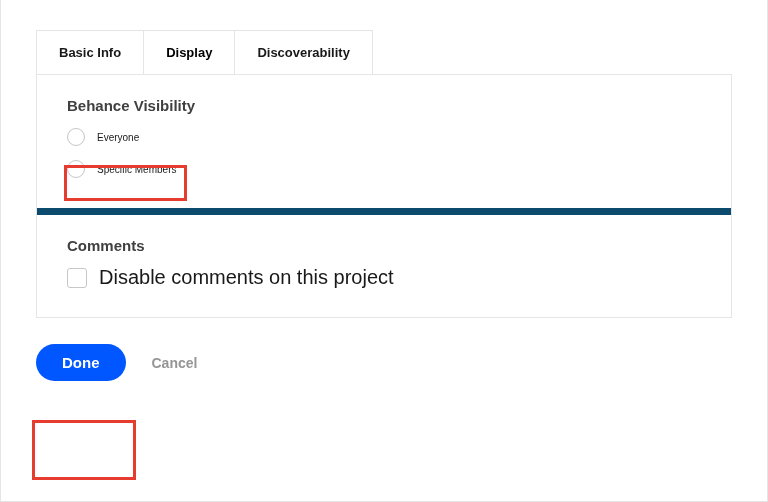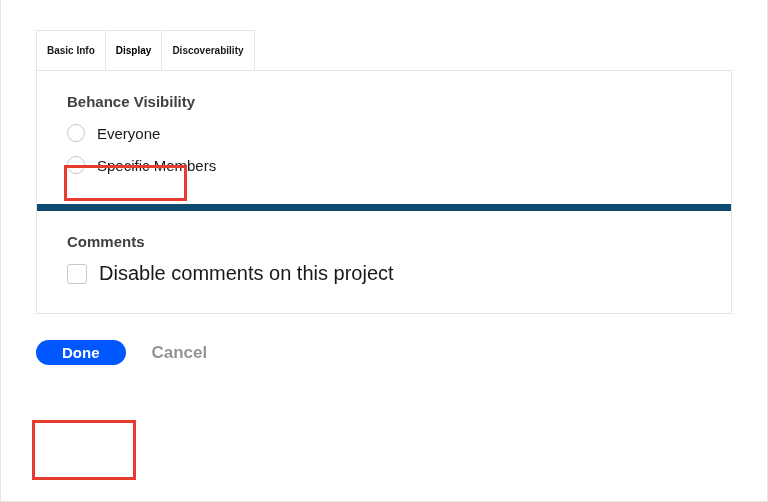--- a/index.html
+++ b/index.html
@@ -12,22 +12,22 @@
       border-top: none;
       position: relative;
     }
     .content {
       padding: 30px 35px 0 35px;
     }
     .tabs {
       display: flex;
     }
     .tab {
-      padding: 14px 10px;
-      font-size: 10px;
+      padding: 14px 22px;
+      font-size: 13px;
       font-weight: 700;
       color: #191919;
       background: #fff;
       border: 1px solid #e5e5e5;
       border-bottom: none;
       cursor: pointer;
     }
     .tab.active {
       color: #000000;
     }
@@ -75,21 +75,21 @@
     .radio-circle.checked {
       border: 2px solid #0057ff;
     }
     .radio-dot {
       width: 8px;
       height: 8px;
       border-radius: 50%;
       background: #0057ff;
     }
     .radio-label {
-      font-size: 15px;
+      font-size: 10px;
       color: #191919;
     }
     .checkbox-row {
       display: flex;
       align-items: center;
       gap: 12px;
       margin-top: 6px;
     }
     .checkbox-box {
       width: 20px;
@@ -109,30 +109,30 @@
       align-items: center;
       gap: 26px;
       padding: 26px 35px 0 35px;
     }
     .btn-primary {
       background: #0057ff;
       color: #fff;
       font-weight: 700;
       font-size: 15px;
       border: none;
-      padding: 4px 26px;
+      padding: 10px 26px;
       border-radius: 999px;
       cursor: pointer;
     }
     .btn-link {
       background: transparent;
       border: none;
       color: #959595;
       font-weight: 700;
-      font-size: 17px;
+      font-size: 14px;
       cursor: pointer;
     }
     .highlight {
       position: absolute;
       border: 3px solid #e63c2f;
       pointer-events: none;
     }
     .highlight-private {
       top: 165px;
       left: 63px;

